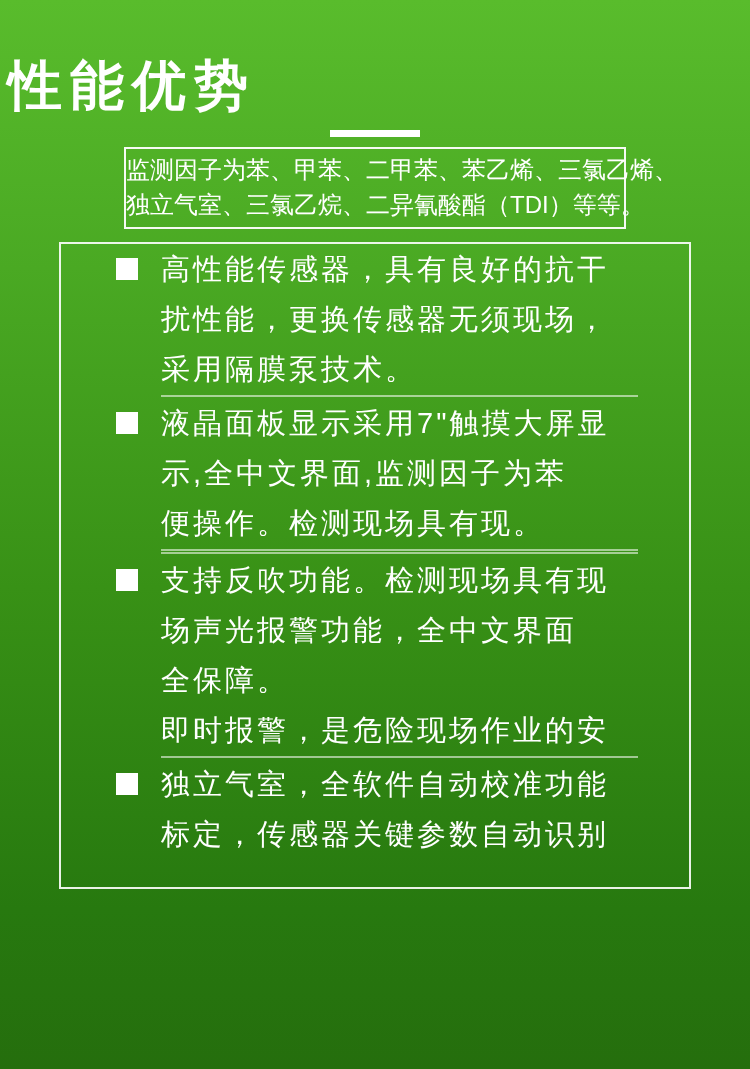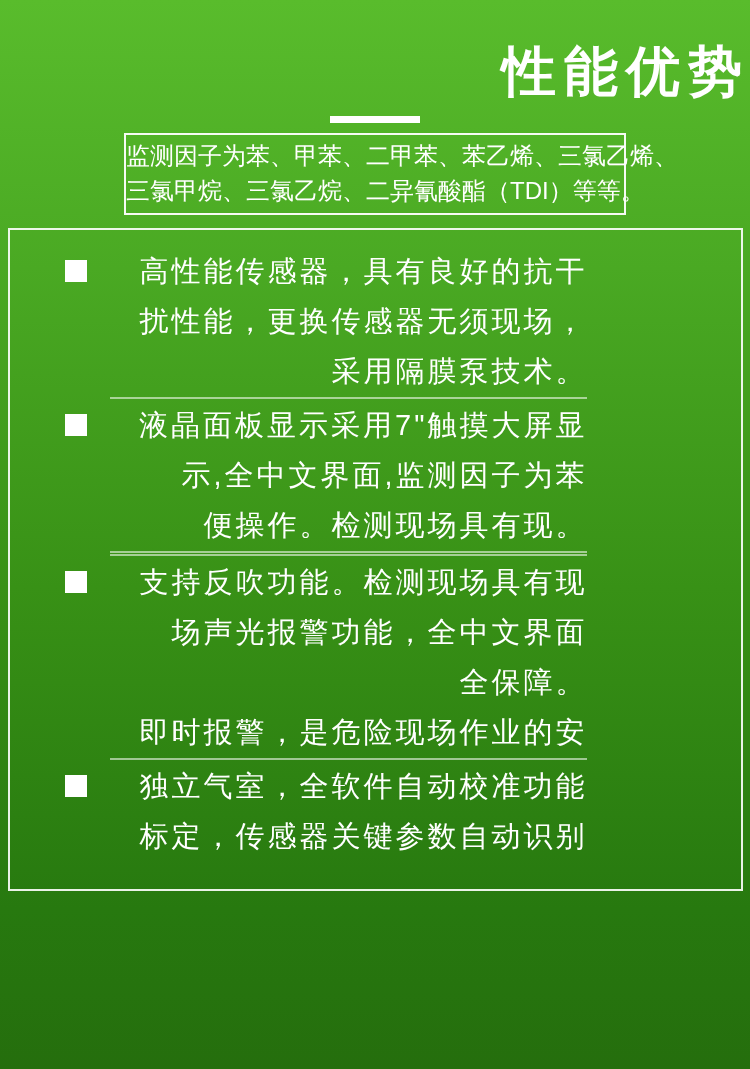--- a/index.html
+++ b/index.html
@@ -8,22 +8,22 @@
   }
   body {
     width: 750px;
     height: 1069px;
     background: linear-gradient(180deg, #59bc2c 0%, #4aa923 25%, #389116 55%, #27790f 85%, #256e0d 100%);
     font-family: "Liberation Sans", "DejaVu Sans", sans-serif;
     color: #ffffff;
     overflow: hidden;
   }
   .title {
-    margin-top: 40px;
-    text-align: right;
+    margin-top: 54px;
+    text-align: left;
     font-size: 54px;
     line-height: 62px;
     font-weight: 900;
     letter-spacing: 8px;
     text-indent: 8px;
     color: #ffffff;
   }
   .title-underline {
     width: 90px;
     height: 7px;
@@ -40,25 +40,24 @@
   }
   .intro-line {
     font-size: 24px;
     line-height: 35px;
     font-weight: 400;
     white-space: nowrap;
     color: #ffffff;
   }
   .features-box {
     box-sizing: border-box;
-    width: 735px;
+    width: 632px;
     margin: 13px auto 0;
     border: 2px solid rgba(255,255,255,0.9);
-    padding: 16px 0 28px;
-    text-align: right;
+    padding: 0 0 28px;
   }
   .feature {
     display: flex;
     align-items: flex-start;
   }
   .bullet-square {
     flex: none;
     width: 22px;
     height: 22px;
     background: #ffffff;
@@ -83,21 +82,21 @@
   }
 </style>
 </head>
 <body>
 
 <div class="title">性能优势</div>
 <div class="title-underline"></div>
 
 <div class="intro-box">
   <div class="intro-line">监测因子为苯、甲苯、二甲苯、苯乙烯、三氯乙烯、</div>
-  <div class="intro-line">三氯甲烷、三氯乙烷、二异氰酸酯（TDI）等等。</div>
+  <div class="intro-line">独立气室、三氯乙烷、二异氰酸酯（TDI）等等。</div>
 </div>
 
 <div class="features-box">
 
   <div class="feature">
     <div class="bullet-square"></div>
     <div class="feature-text">
       <div class="feature-line">高性能传感器，具有良好的抗干</div>
       <div class="feature-line">扰性能，更换传感器无须现场，</div>
       <div class="feature-line">采用隔膜泵技术。</div>

